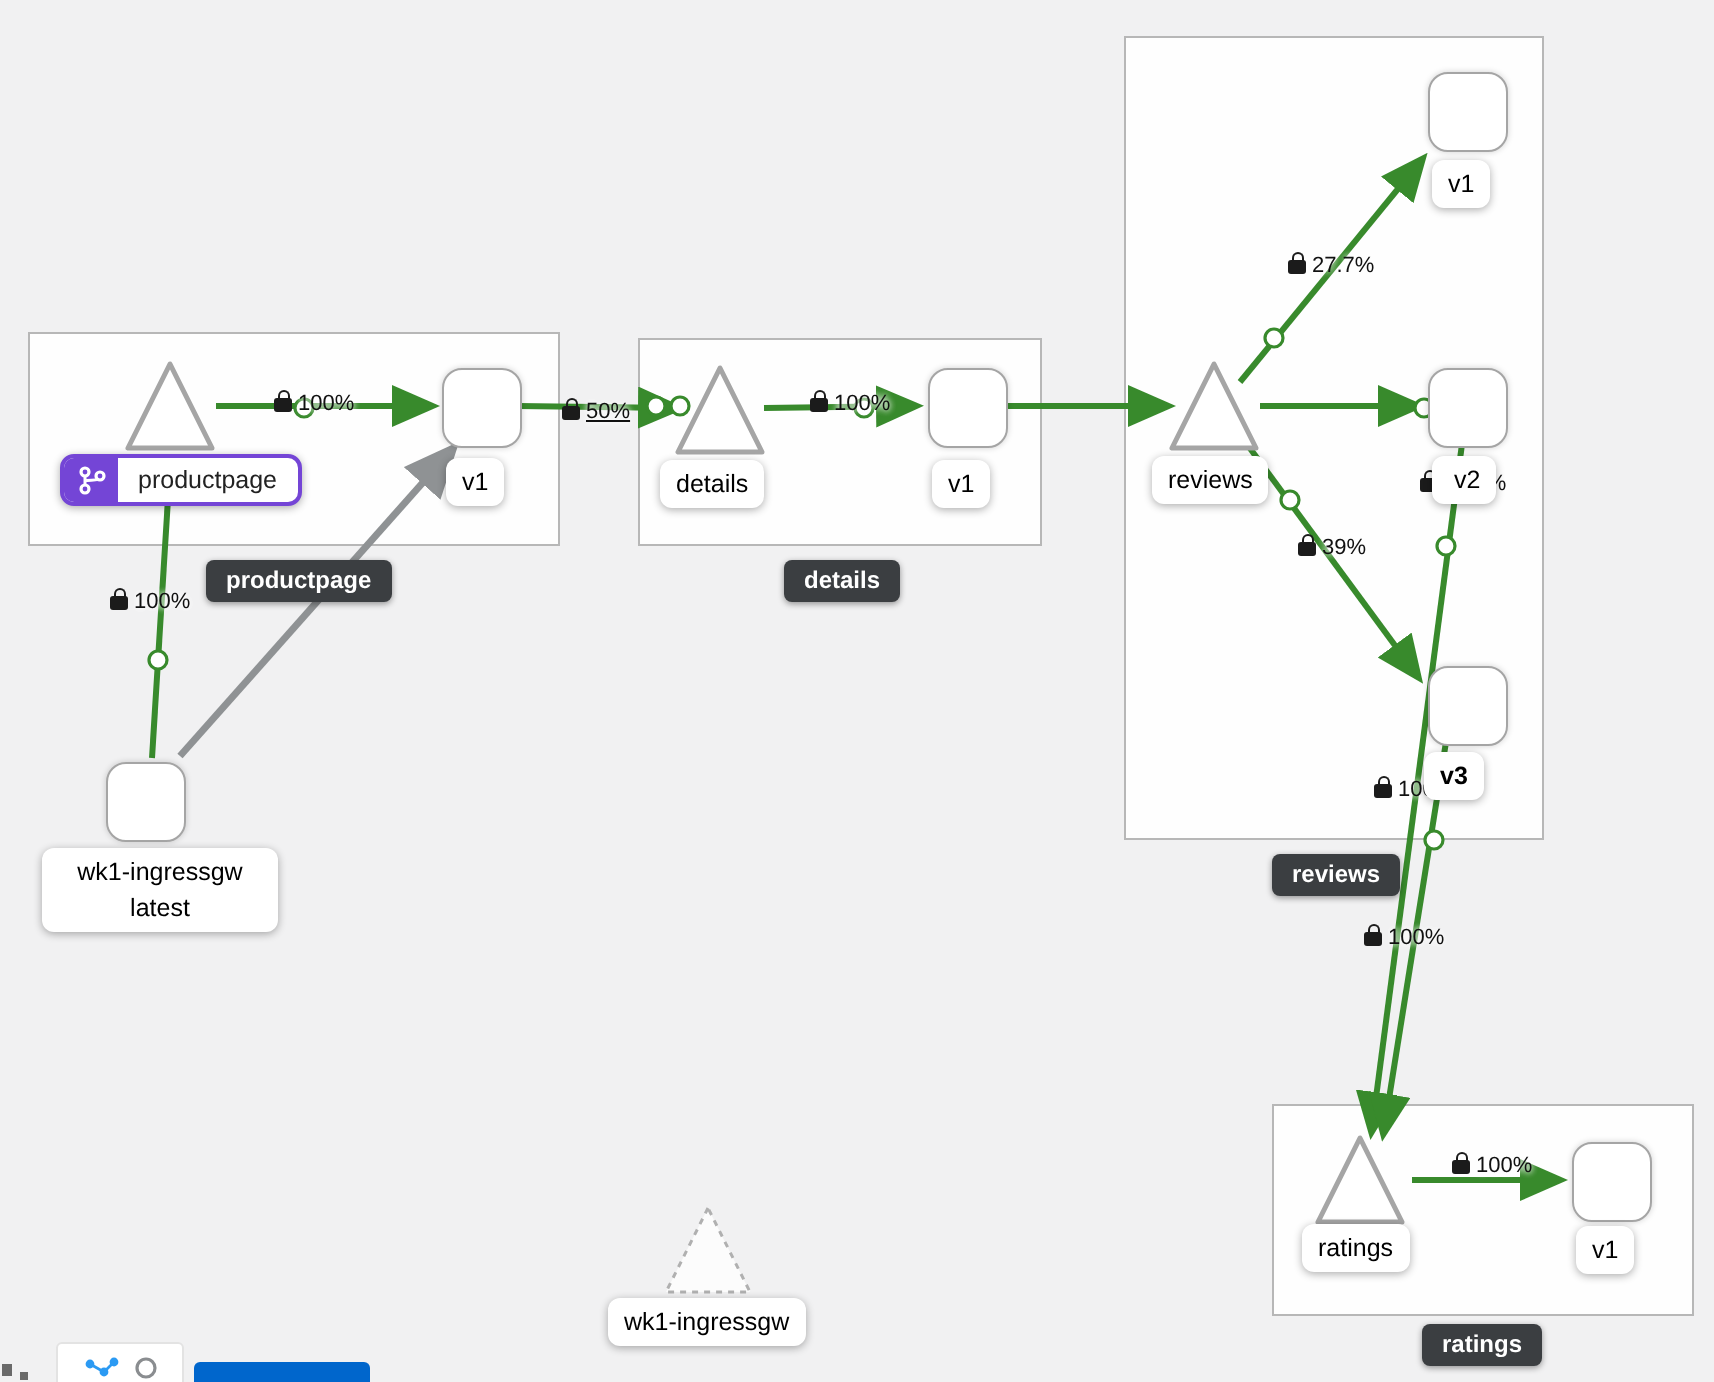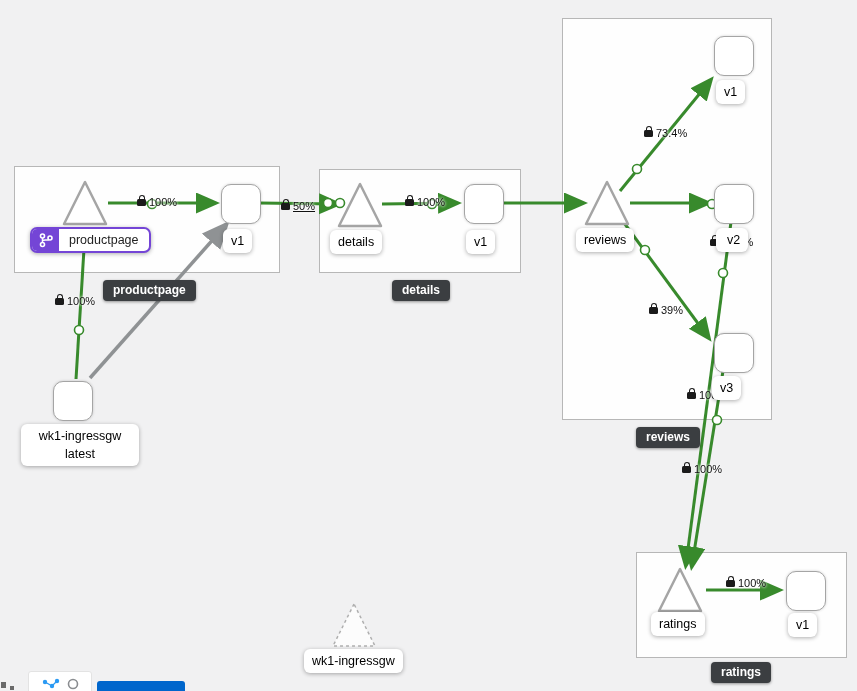--- a/index.html
+++ b/index.html
@@ -122,21 +122,21 @@
     </span>
     <span class="txt">productpage</span>
   </div>
 
   <div class="nlabel" style="left:223px;top:229px;">v1</div>
   <div class="nlabel" style="left:330px;top:230px;">details</div>
   <div class="nlabel" style="left:466px;top:230px;">v1</div>
   <div class="nlabel" style="left:576px;top:228px;">reviews</div>
   <div class="nlabel" style="left:716px;top:80px;">v1</div>
   <div class="nlabel" style="left:716px;top:228px;padding-left:11px;">v2</div>
-  <div class="nlabel" style="left:712px;top:376px;">v3</div>
+  <div class="nlabel" style="left:712px;top:376px;font-weight:bold;">v3</div>
   <div class="nlabel" style="left:651px;top:612px;">ratings</div>
   <div class="nlabel" style="left:788px;top:613px;">v1</div>
   <div class="nlabel" style="left:21px;top:424px;width:102px;">
     <div>wk1-ingressgw</div>
     <div>latest</div>
   </div>
   <div class="nlabel" style="left:304px;top:649px;">wk1-ingressgw</div>
 
   <div class="dark-badge" style="left:103px;top:280px;">productpage</div>
   <div class="dark-badge" style="left:392px;top:280px;">details</div>
@@ -154,27 +154,27 @@
   <div class="elabel" style="left:281px;top:200px;text-decoration:underline;">
     <span class="lock"></span>
     <span>50%</span>
   </div>
   <div class="elabel" style="left:405px;top:196px;">
     <span class="lock"></span>
     <span>100%</span>
   </div>
   <div class="elabel" style="left:644px;top:127px;">
     <span class="lock"></span>
-    <span>73.4%</span>
+    <span>27.7%</span>
   </div>
   <div class="elabel" style="left:710px;top:196px;margin-top:40px;">
     <span class="lock"></span>
     <span>33.2%</span>
   </div>
-  <div class="elabel" style="left:649px;top:268px;margin-top:36px;">
+  <div class="elabel" style="left:649px;top:268px;">
     <span class="lock"></span>
     <span>39%</span>
   </div>
   <div class="elabel" style="left:687px;top:389px;">
     <span class="lock"></span>
     <span>100%</span>
   </div>
   <div class="elabel" style="left:682px;top:463px;">
     <span class="lock"></span>
     <span>100%</span>

